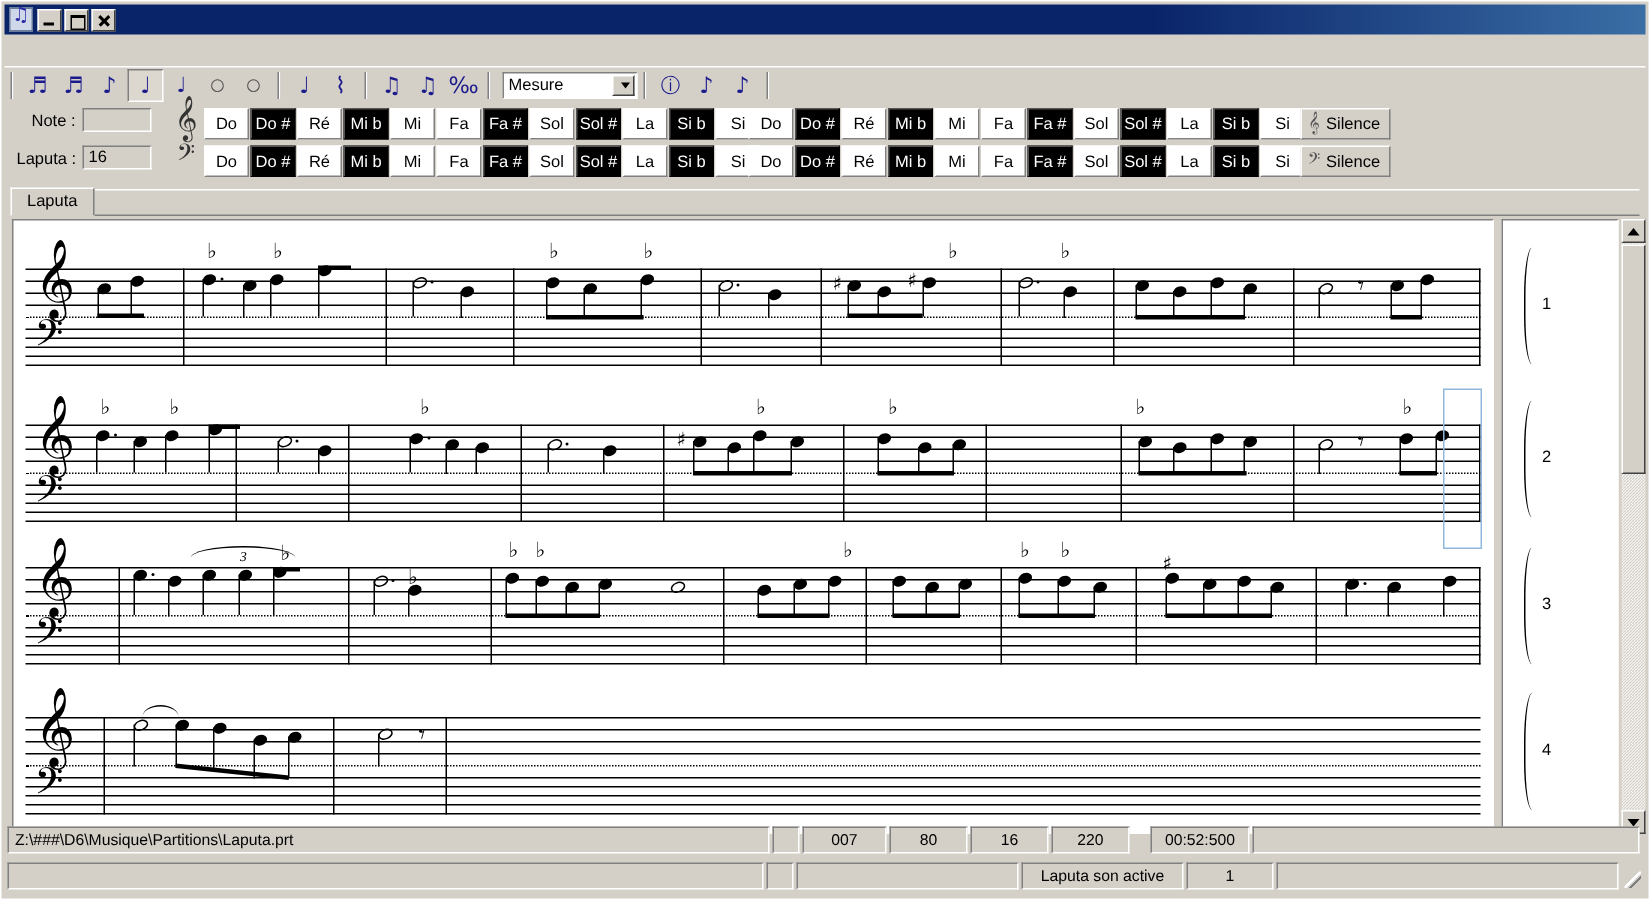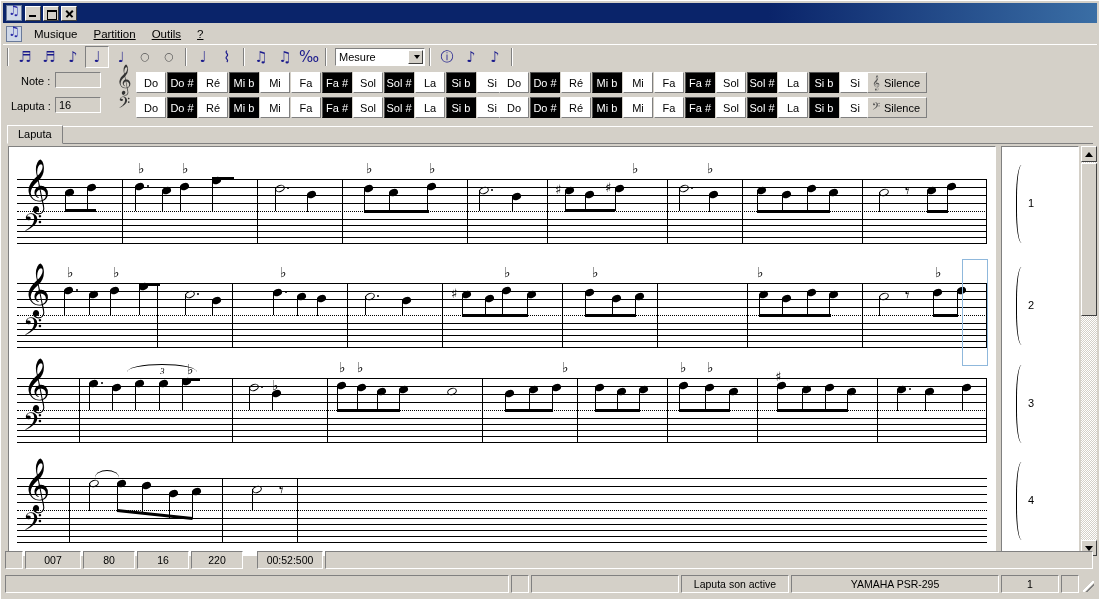--- a/index.html
+++ b/index.html
@@ -366,27 +366,20 @@
       <div class="tbtn min">
           <i></i>
         </div>
       <div class="tbtn max">
           <i></i>
         </div>
       <div class="tbtn close"></div>
     </div>
   </div>
 
-  <div class="menubar">
-    <div class="menu-icon"></div>
-    <div class="menu-item">Musique</div>
-    <div class="menu-item" style="text-decoration:underline">Partition</div>
-    <div class="menu-item" style="text-decoration:underline">Outils</div>
-    <div class="menu-item" style="text-decoration:underline">?</div>
-  </div>
 
   <div class="toolbar">
     <div class="sep"></div>
     <div class="tool">
         <span>♬</span>
       </div>
     <div class="tool">
         <span>♬</span>
       </div>
     <div class="tool">
@@ -876,33 +869,33 @@
         <i></i>
       </div>
     <div class="vs-track"></div>
     <div class="vs-thumb"></div>
     <div class="vs-btn dn">
         <i></i>
       </div>
   </div>
 
   <div class="status1">
+    <div class="cell" style="flex:0 0 508px;">Z:\###\D6\Musique\Partitions\Laputa.prt</div>
     <div class="cell" style="flex:0 0 18px;"></div>
     <div class="cell c" style="flex:0 0 56px;">007</div>
     <div class="cell c" style="flex:0 0 52px;">80</div>
     <div class="cell c" style="flex:0 0 52px;">16</div>
     <div class="cell c" style="flex:0 0 52px;">220</div>
     <div class="cell c" style="flex:0 0 66px;margin-left:12px;">00:52:500</div>
     <div class="cell" style="flex:1 1 auto;"></div>
   </div>
 
   <div class="status2">
     <div class="cell" style="flex:0 0 504px;"></div>
     <div class="cell" style="flex:0 0 18px;"></div>
     <div class="cell" style="flex:0 0 148px;"></div>
     <div class="cell c" style="flex:0 0 108px;">Laputa son active</div>
-    <div class="cell c" style="flex:0 0 208px;">YAMAHA PSR-295</div>
     <div class="cell c" style="flex:0 0 58px;">1</div>
     <div class="cell" style="flex:1 1 auto;"></div>
     <div class="grip"></div>
   </div>
 
 </div>
 
 </body></html>

